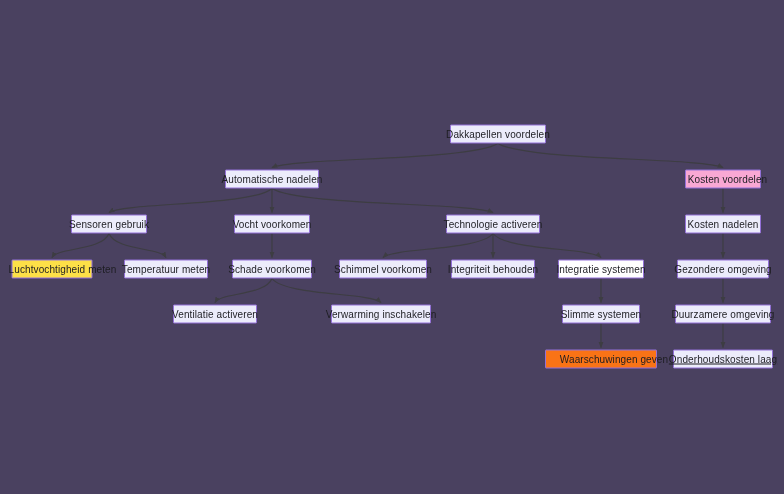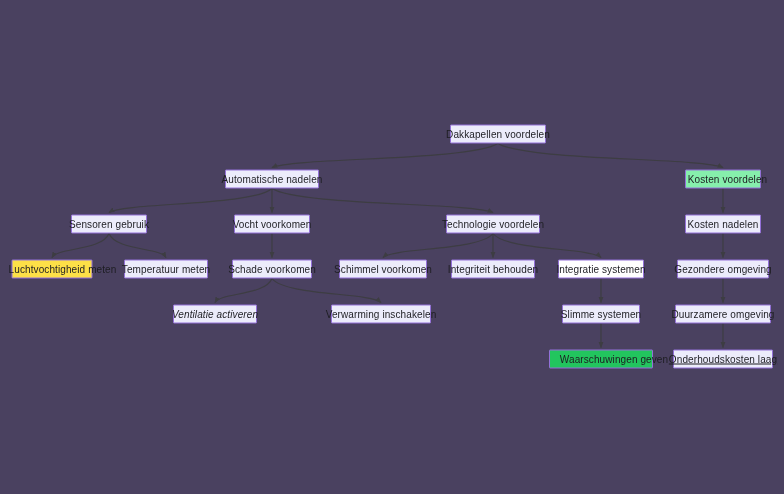--- a/index.html
+++ b/index.html
@@ -71,31 +71,31 @@
       <path d="M 723 233.5 L 723 257.5" fill="none" stroke="#3d3d42" stroke-width="1.2" marker-end="url(#arrow)"></path>
       <path d="M 272 278.5 C 265.16 295.78, 220.7 292.42, 215 302.5" fill="none" stroke="#3d3d42" stroke-width="1.2" marker-end="url(#arrow)"></path>
       <path d="M 272 278.5 C 285.08 295.78, 370.1 292.42, 381 302.5" fill="none" stroke="#3d3d42" stroke-width="1.2" marker-end="url(#arrow)"></path>
       <path d="M 601 278.5 L 601 302.5" fill="none" stroke="#3d3d42" stroke-width="1.2" marker-end="url(#arrow)"></path>
       <path d="M 723 278.5 L 723 302.5" fill="none" stroke="#3d3d42" stroke-width="1.2" marker-end="url(#arrow)"></path>
       <path d="M 601 323.5 L 601 347.5" fill="none" stroke="#3d3d42" stroke-width="1.2" marker-end="url(#arrow)"></path>
       <path d="M 723 323.5 L 723 347.5" fill="none" stroke="#3d3d42" stroke-width="1.2" marker-end="url(#arrow)"></path>
     </svg>
 <div class="mm-node" style="left: 498px; top: 134px; width: 96px; background: rgb(236, 236, 251); border-color: rgb(147, 112, 216); color: rgb(29, 29, 34);">Dakkapellen voordelen</div>
     <div class="mm-node" style="left: 272px; top: 179px; width: 94px; background: rgb(236, 236, 251); border-color: rgb(147, 112, 216); color: rgb(29, 29, 34);">Automatische nadelen</div>
-    <div class="mm-node" style="left: 723px; top: 179px; width: 76px; background: #86efac; border-color: rgb(147, 112, 216); color: rgb(29, 29, 34); padding-left: 16px;">Kosten voordelen</div>
+    <div class="mm-node" style="left: 723px; top: 179px; width: 76px; background: #f9a8d4; border-color: rgb(147, 112, 216); color: rgb(29, 29, 34); padding-left: 16px;">Kosten voordelen</div>
     <div class="mm-node" style="left: 109px; top: 224px; width: 76px; background: rgb(236, 236, 251); border-color: rgb(147, 112, 216); color: rgb(29, 29, 34);">Sensoren gebruik</div>
     <div class="mm-node" style="left: 272px; top: 224px; width: 76px; background: rgb(236, 236, 251); border-color: rgb(147, 112, 216); color: rgb(29, 29, 34);">Vocht voorkomen</div>
-    <div class="mm-node" style="left: 493px; top: 224px; width: 94px; background: rgb(236, 236, 251); border-color: rgb(147, 112, 216); color: rgb(29, 29, 34);">Technologie voordelen</div>
+    <div class="mm-node" style="left: 493px; top: 224px; width: 94px; background: rgb(236, 236, 251); border-color: rgb(147, 112, 216); color: rgb(29, 29, 34);">Technologie activeren</div>
     <div class="mm-node" style="left: 723px; top: 224px; width: 76px; background: rgb(236, 236, 251); border-color: rgb(147, 112, 216); color: rgb(29, 29, 34);">Kosten nadelen</div>
     <div class="mm-node" style="left: 52px; top: 269px; width: 81px; background: #fde047; border-color: rgb(147, 112, 216); color: rgb(29, 29, 34); padding-left: 28px;">Luchtvochtigheid meten</div>
     <div class="mm-node" style="left: 166px; top: 269px; width: 84px; background: rgb(236, 236, 251); border-color: rgb(147, 112, 216); color: rgb(29, 29, 34);">Temperatuur meten</div>
     <div class="mm-node" style="left: 272px; top: 269px; width: 80px; background: rgb(236, 236, 251); border-color: rgb(147, 112, 216); color: rgb(29, 29, 34);">Schade voorkomen</div>
     <div class="mm-node" style="left: 383px; top: 269px; width: 88px; background: rgb(236, 236, 251); border-color: rgb(147, 112, 216); color: rgb(29, 29, 34);">Schimmel voorkomen</div>
     <div class="mm-node" style="left: 493px; top: 269px; width: 84px; background: rgb(236, 236, 251); border-color: rgb(147, 112, 216); color: rgb(29, 29, 34);">Integriteit behouden</div>
     <div class="mm-node" style="left: 601px; top: 269px; width: 86px; background: #ffffff; border-color: rgb(147, 112, 216); color: rgb(29, 29, 34);">Integratie systemen</div>
     <div class="mm-node" style="left: 723px; top: 269px; width: 92px; background: rgb(236, 236, 251); border-color: rgb(147, 112, 216); color: rgb(29, 29, 34);">Gezondere omgeving</div>
-    <div class="mm-node" style="left: 215px; top: 314px; width: 84px; background: rgb(236, 236, 251); border-color: rgb(147, 112, 216); color: rgb(29, 29, 34); font-style: italic;">Ventilatie activeren</div>
+    <div class="mm-node" style="left: 215px; top: 314px; width: 84px; background: rgb(236, 236, 251); border-color: rgb(147, 112, 216); color: rgb(29, 29, 34);">Ventilatie activeren</div>
     <div class="mm-node" style="left: 381px; top: 314px; width: 100px; background: rgb(236, 236, 251); border-color: rgb(147, 112, 216); color: rgb(29, 29, 34);">Verwarming inschakelen</div>
     <div class="mm-node" style="left: 601px; top: 314px; width: 78px; background: rgb(236, 236, 251); border-color: rgb(147, 112, 216); color: rgb(29, 29, 34);">Slimme systemen</div>
     <div class="mm-node" style="left: 723px; top: 314px; width: 96px; background: rgb(236, 236, 251); border-color: rgb(147, 112, 216); color: rgb(29, 29, 34);">Duurzamere omgeving</div>
-    <div class="mm-node" style="left: 601px; top: 359px; width: 104px; background: #22c55e; border-color: rgb(147, 112, 216); color: rgb(29, 29, 34); padding-left: 33px;">Waarschuwingen geven</div>
+    <div class="mm-node" style="left: 601px; top: 359px; width: 112px; background: #f97316; border-color: rgb(147, 112, 216); color: rgb(29, 29, 34); padding-left: 33px;">Waarschuwingen geven</div>
     <div class="mm-node" style="left: 723px; top: 359px; width: 100px; background: rgb(236, 236, 251); border-color: rgb(147, 112, 216); color: rgb(29, 29, 34); text-decoration: underline;">Onderhoudskosten laag</div>
   </div>
 
 </body></html>

